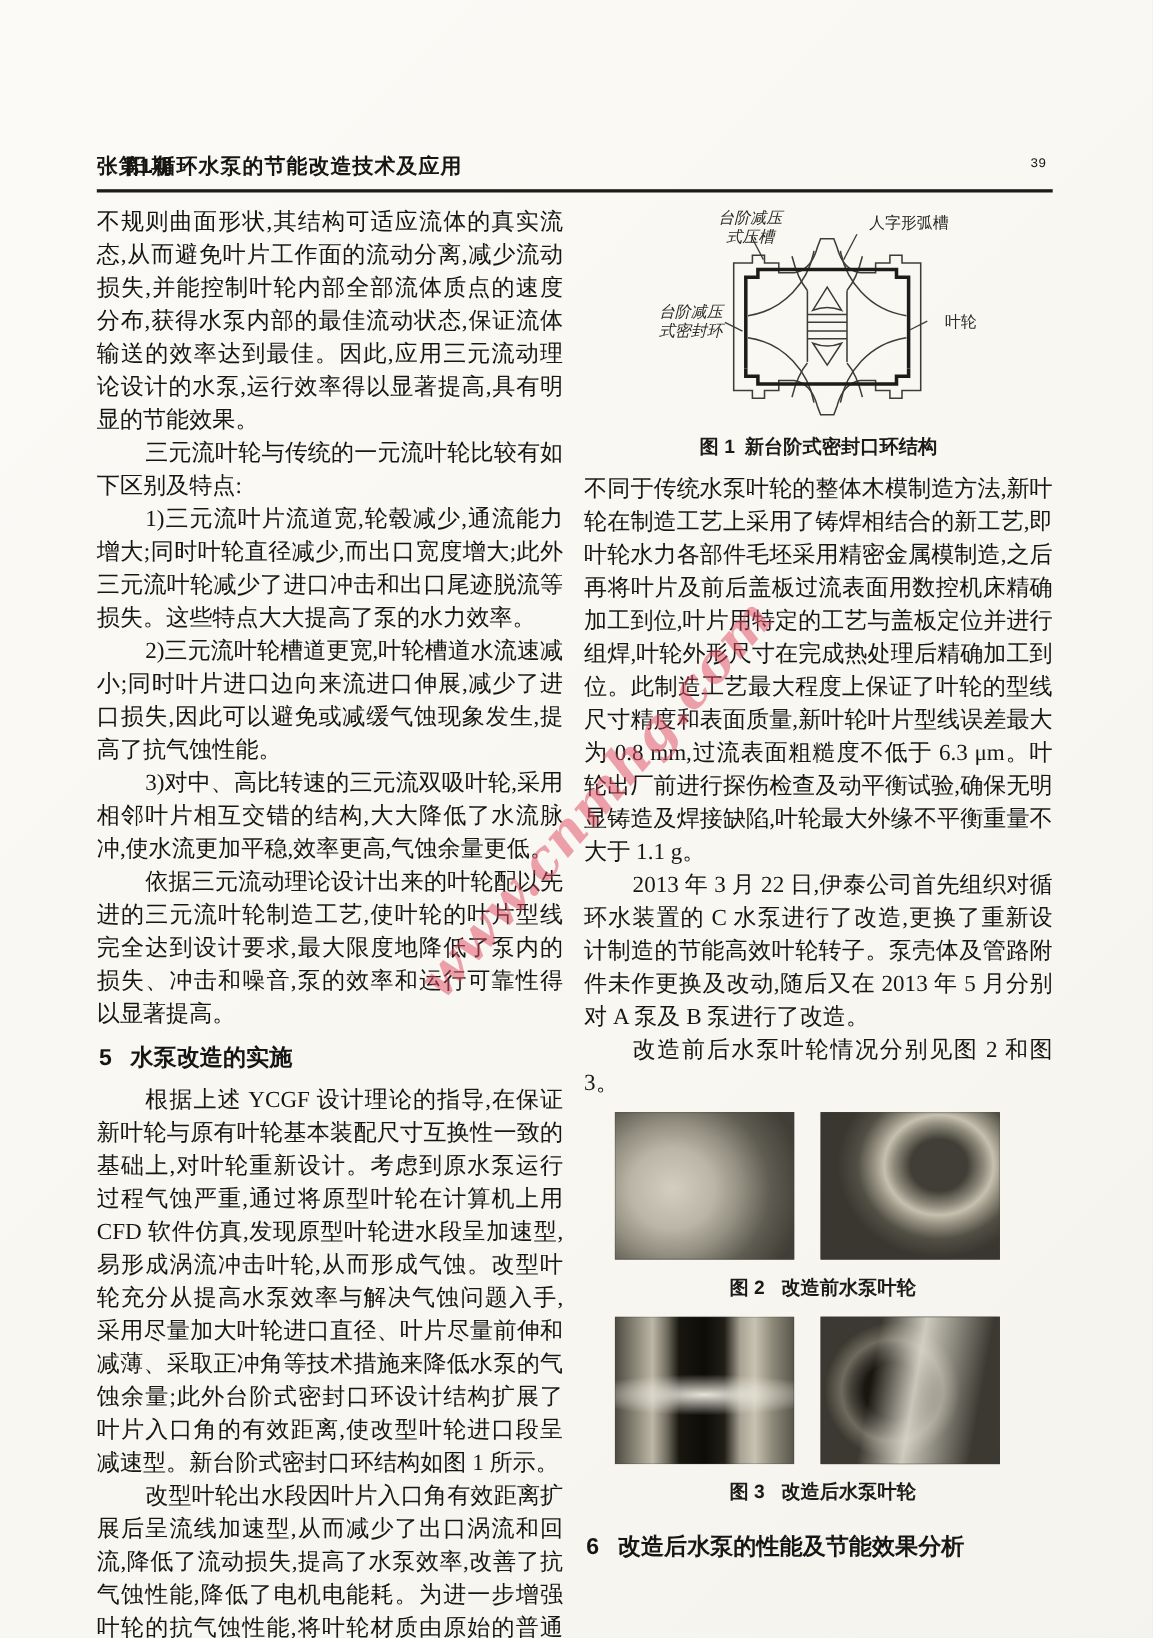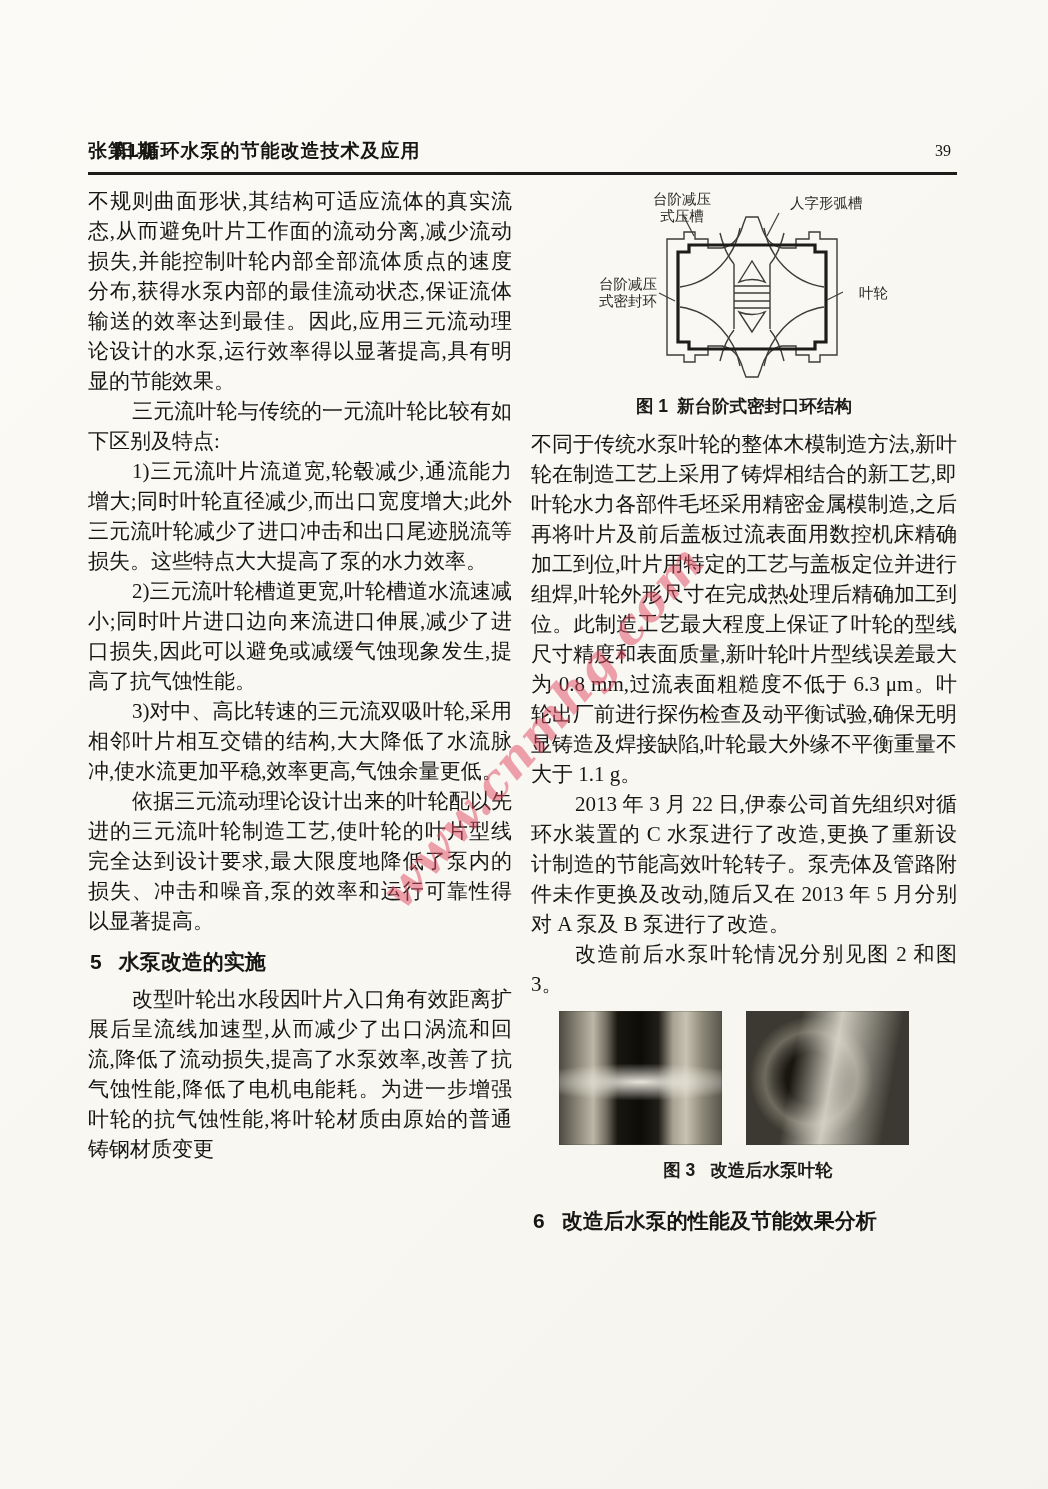--- a/index.html
+++ b/index.html
@@ -7,37 +7,37 @@
   .page {
     position:relative; width:1048px; height:1489px; margin:0 auto;
     background:linear-gradient(135deg,#fbfaf6 0%,#f8f7f2 55%,#f4f3ee 100%);
     overflow:hidden; color:#171614;
     font-family:"Liberation Serif","DejaVu Serif",serif;
   }
   
   .hdr { position:absolute; top:138px; left:88px; width:869px; height:28px; font-size:19px; }
   .hdr .issue { position:absolute; left:20px; top:0; font-weight:bold; font-family:"Liberation Sans",sans-serif; }
   .hdr .rtitle { position:absolute; left:0; right:0; top:0; text-align:left; font-weight:bold; font-family:"Liberation Sans",sans-serif; letter-spacing:1px; }
-  .hdr .pageno { position:absolute; right:6px; top:4px; font-size:16px; }
+  .hdr .pageno { position:absolute; right:6px; top:4px; font-size:12px;font-family:Liberation Mono, monospace; }
   .hrule { position:absolute; top:172px; left:88px; width:869px; height:2.5px; background:#1d1c1a; }
   
   .col { position:absolute; top:186px; width:424px; font-size:21px; line-height:30px; text-align:justify; }
   .col.left { left:88px; }
   .col.right { left:531px; width:426px; }
   .col p { margin:0; text-indent:2.1em; }
   .col p.cont { text-indent:0; }
   h2.sec { display:flex; gap:17px; margin:12px 0 8px 2px; font-size:21px; line-height:28px;
            font-family:"Liberation Sans",sans-serif; font-weight:bold; }
   
   figure { margin:0; }
   .fig1 { position:relative; height:232px; margin:5px 0 6px 0; }
   .fig1 svg { position:absolute; left:0; top:0; }
   .lbl { position:absolute; font-family:"Liberation Sans",sans-serif; font-size:14.5px; line-height:17px;
          color:#2b2a27; text-align:center; }
-  .lbl.wrap { width:62px; }
+  .lbl.wrap { width:62px;font-style:italic; }
   .lbl.nowrap { white-space:nowrap;margin-left:12px; }
   .figcap { position:absolute; bottom:2px; left:0; width:100%; display:flex; justify-content:center; gap:9px;
             font-family:"Liberation Sans",sans-serif; font-weight:bold; font-size:17.5px; color:#1c1b19; }
   
   .figph { position:relative; margin:12px 0 4px 0; }
   .photos { display:flex; gap:24px; padding-left:28px; }
   .ph { width:163px; height:134px; background:#55524a; box-shadow:0 0 0 1px rgba(60,58,50,.25) inset; }
   .ph.f2a { background:
       radial-gradient(ellipse 120px 115px at 32% 52%, #d3cec0 0%, #bab5a6 32%, #938f81 52%, #5f5c52 74%, #403e36 100%),
       linear-gradient(130deg,#716e62,#393730); }
@@ -74,20 +74,21 @@
     <p class="cont">不规则曲面形状,其结构可适应流体的真实流态,从而避免叶片工作面的流动分离,减少流动损失,并能控制叶轮内部全部流体质点的速度分布,获得水泵内部的最佳流动状态,保证流体输送的效率达到最佳。因此,应用三元流动理论设计的水泵,运行效率得以显著提高,具有明显的节能效果。</p>
     <p>三元流叶轮与传统的一元流叶轮比较有如下区别及特点:</p>
     <p>1)三元流叶片流道宽,轮毂减少,通流能力增大;同时叶轮直径减少,而出口宽度增大;此外三元流叶轮减少了进口冲击和出口尾迹脱流等损失。这些特点大大提高了泵的水力效率。</p>
     <p>2)三元流叶轮槽道更宽,叶轮槽道水流速减小;同时叶片进口边向来流进口伸展,减少了进口损失,因此可以避免或减缓气蚀现象发生,提高了抗气蚀性能。</p>
     <p>3)对中、高比转速的三元流双吸叶轮,采用相邻叶片相互交错的结构,大大降低了水流脉冲,使水流更加平稳,效率更高,气蚀余量更低。</p>
     <p>依据三元流动理论设计出来的叶轮配以先进的三元流叶轮制造工艺,使叶轮的叶片型线完全达到设计要求,最大限度地降低了泵内的损失、冲击和噪音,泵的效率和运行可靠性得以显著提高。</p>
     <h2 class="sec">
       <span>5</span>
       <span>水泵改造的实施</span>
     </h2>
+    <p>根据上述 YCGF 设计理论的指导,在保证新叶轮与原有叶轮基本装配尺寸互换性一致的基础上,对叶轮重新设计。考虑到原水泵运行过程气蚀严重,通过将原型叶轮在计算机上用 CFD 软件仿真,发现原型叶轮进水段呈加速型,易形成涡流冲击叶轮,从而形成气蚀。改型叶轮充分从提高水泵效率与解决气蚀问题入手,采用尽量加大叶轮进口直径、叶片尽量前伸和减薄、采取正冲角等技术措施来降低水泵的气蚀余量;此外台阶式密封口环设计结构扩展了叶片入口角的有效距离,使改型叶轮进口段呈减速型。新台阶式密封口环结构如图 1 所示。</p>
     <p>改型叶轮出水段因叶片入口角有效距离扩展后呈流线加速型,从而减少了出口涡流和回流,降低了流动损失,提高了水泵效率,改善了抗气蚀性能,降低了电机电能耗。为进一步增强叶轮的抗气蚀性能,将叶轮材质由原始的普通铸钢材质变更</p>
   </div>
 
   <div class="col right">
 
     <figure class="fig1">
       <svg width="426" height="200" viewBox="0 0 426 200">
         <g fill="none" stroke="#3e3c38" stroke-width="1.4" stroke-linejoin="miter">
 
           <path d="M136,48 H153 V41 H164 V48 H177 V57 H191
@@ -136,20 +137,30 @@
       <figcaption class="figcap">
         <span>图 1</span>
         <span>新台阶式密封口环结构</span>
       </figcaption>
     </figure>
 
     <p class="cont">不同于传统水泵叶轮的整体木模制造方法,新叶轮在制造工艺上采用了铸焊相结合的新工艺,即叶轮水力各部件毛坯采用精密金属模制造,之后再将叶片及前后盖板过流表面用数控机床精确加工到位,叶片用特定的工艺与盖板定位并进行组焊,叶轮外形尺寸在完成热处理后精确加工到位。此制造工艺最大程度上保证了叶轮的型线尺寸精度和表面质量,新叶轮叶片型线误差最大为 0.8 mm,过流表面粗糙度不低于 6.3 μm。叶轮出厂前进行探伤检查及动平衡试验,确保无明显铸造及焊接缺陷,叶轮最大外缘不平衡重量不大于 1.1 g。</p>
     <p>2013 年 3 月 22 日,伊泰公司首先组织对循环水装置的 C 水泵进行了改造,更换了重新设计制造的节能高效叶轮转子。泵壳体及管路附件未作更换及改动,随后又在 2013 年 5 月分别对 A 泵及 B 泵进行了改造。</p>
     <p>改造前后水泵叶轮情况分别见图 2 和图 3。</p>
 
+    <figure class="figph">
+      <div class="photos">
+        <div class="ph f2a"></div>
+        <div class="ph f2b"></div>
+      </div>
+      <figcaption class="phcap">
+        <span>图 2</span>
+        <span>改造前水泵叶轮</span>
+      </figcaption>
+    </figure>
 
     <figure class="figph">
       <div class="photos">
         <div class="ph f3a"></div>
         <div class="ph f3b"></div>
       </div>
       <figcaption class="phcap">
         <span>图 3</span>
         <span>改造后水泵叶轮</span>
       </figcaption>

